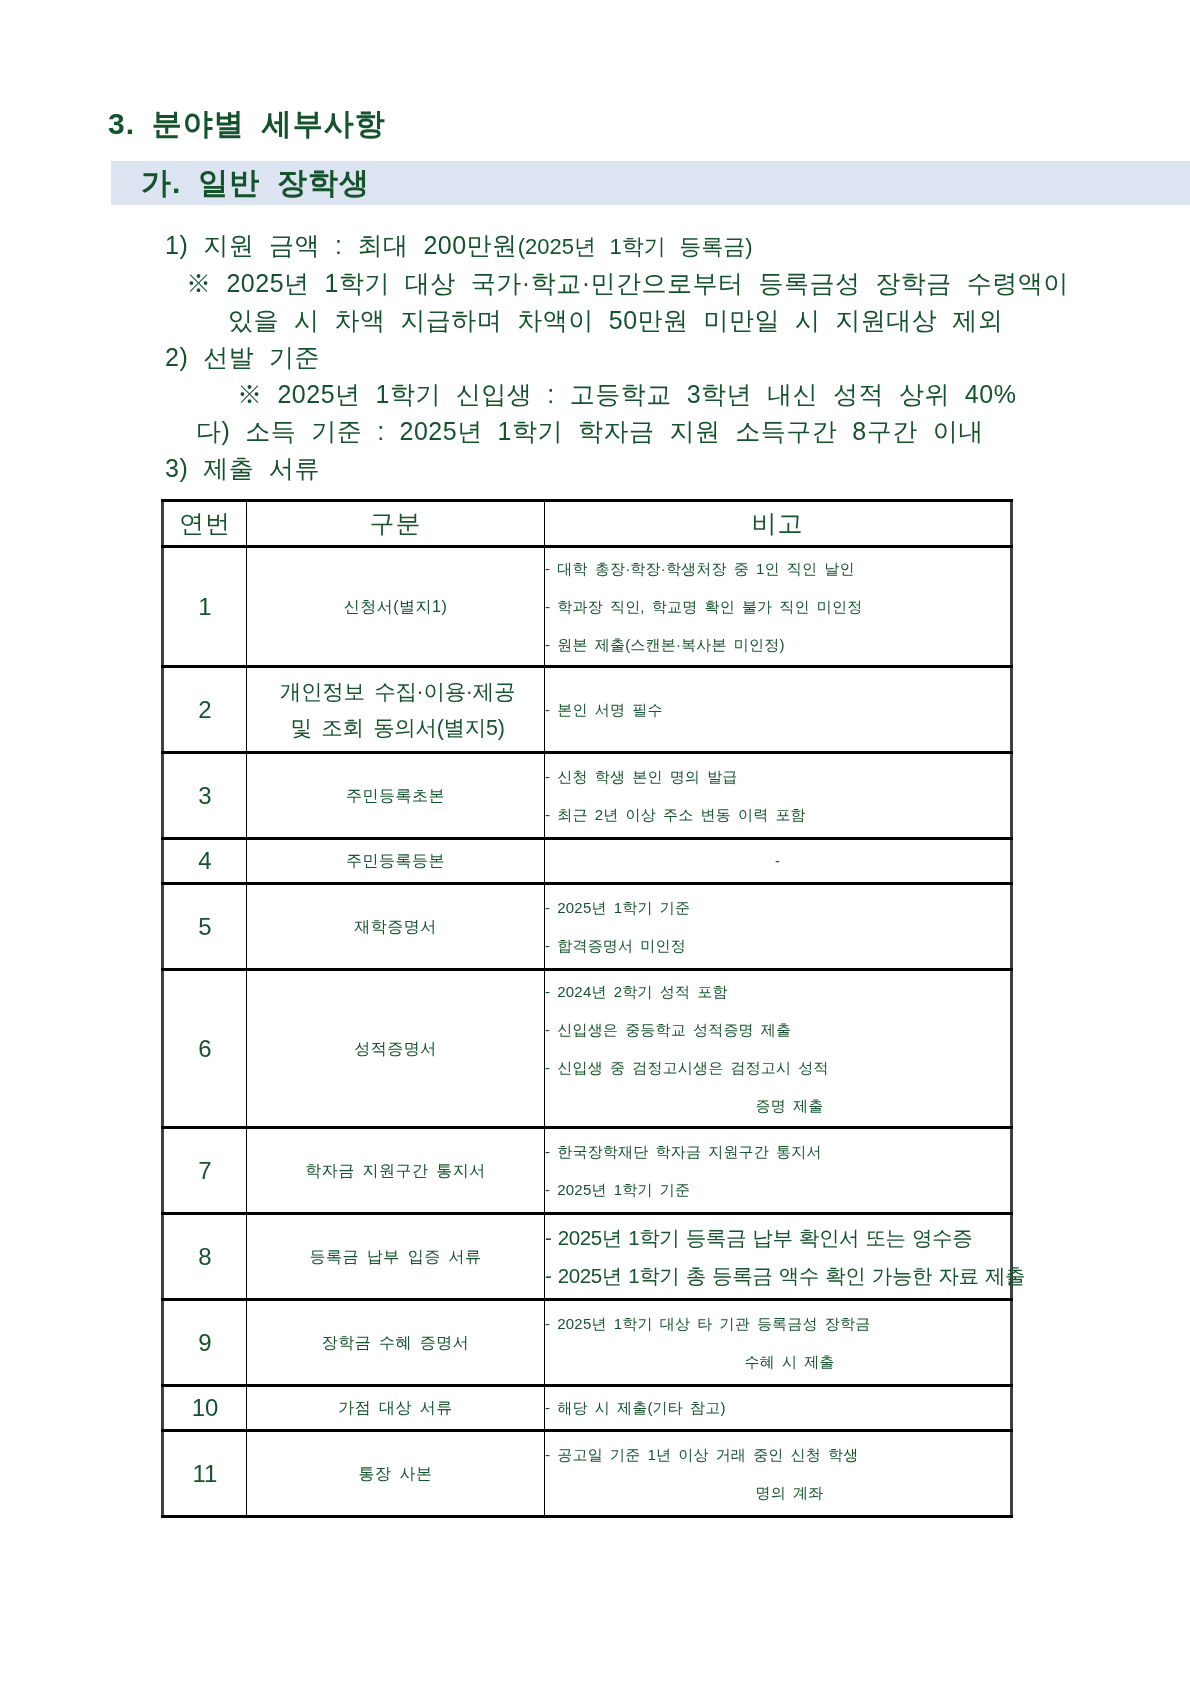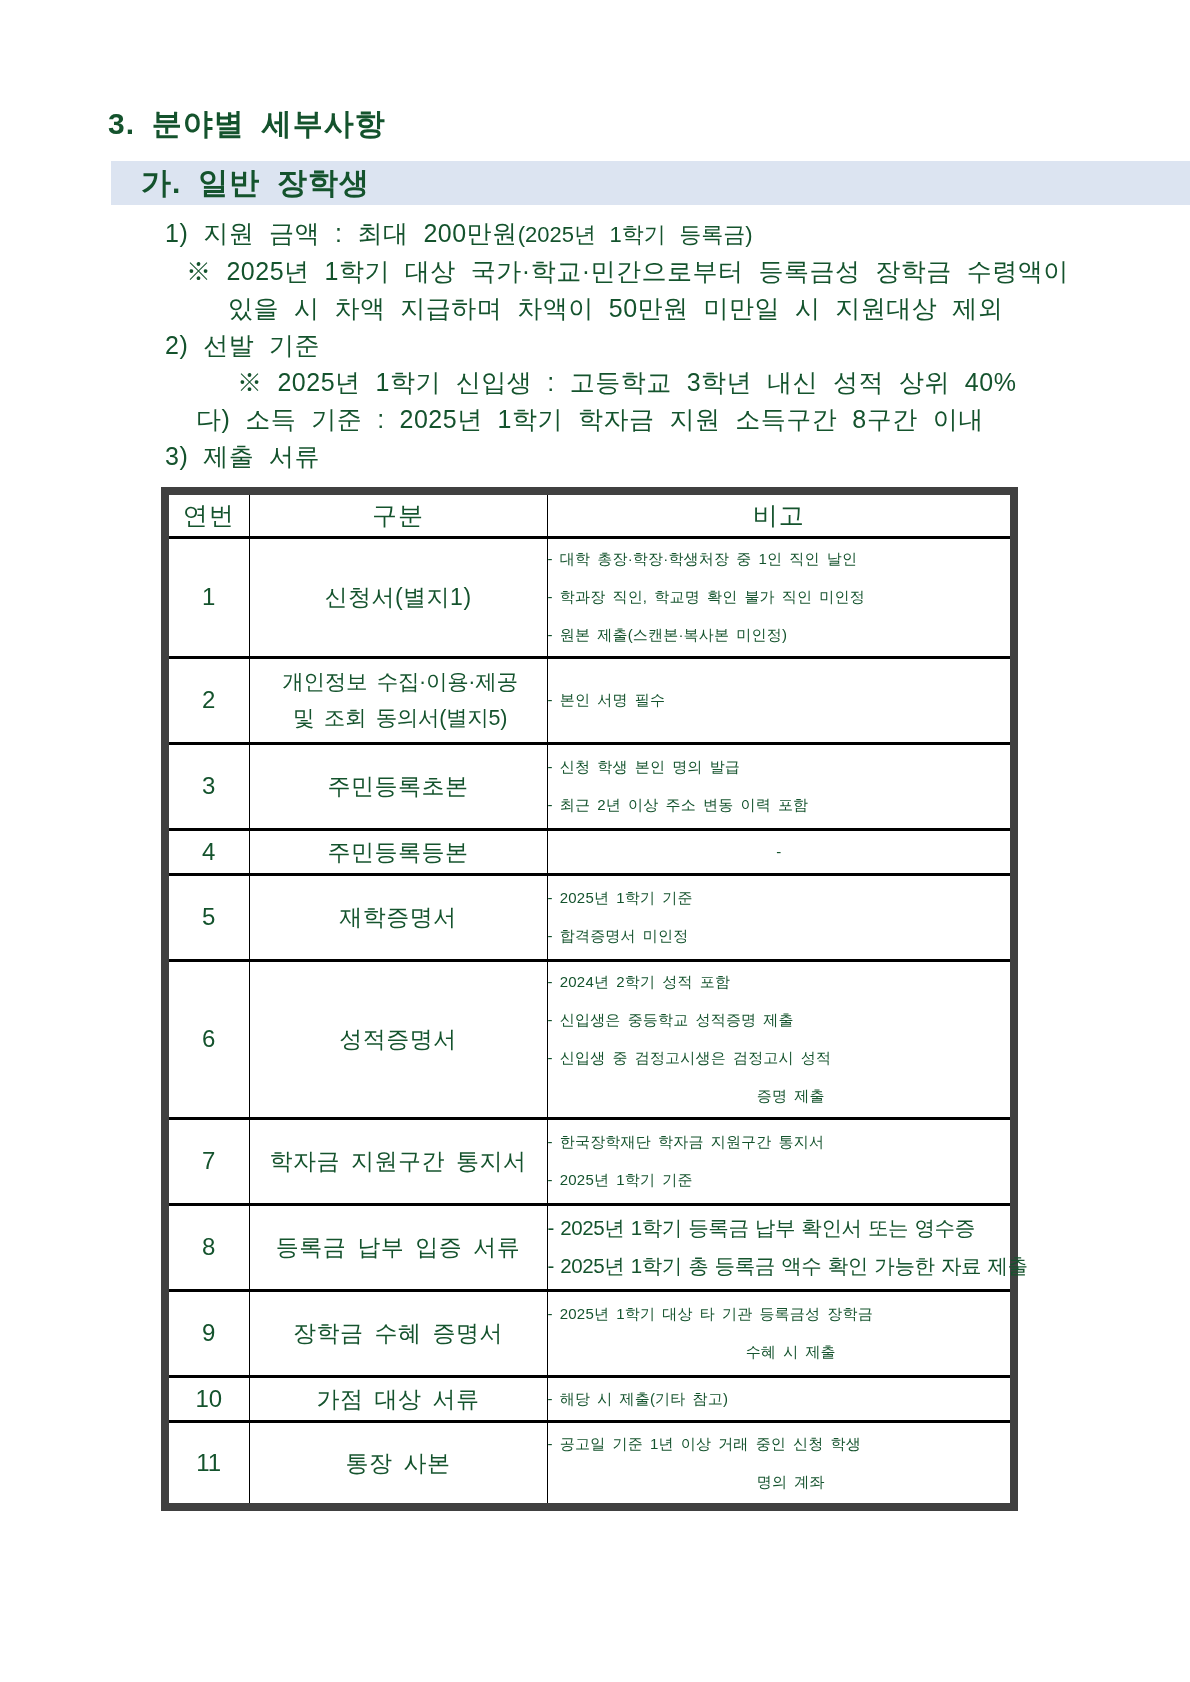--- a/index.html
+++ b/index.html
@@ -17,21 +17,21 @@
     margin:0 0 16px -2px;word-spacing:0.25em;
   }
   .section-bar{
     box-sizing:border-box;
     width:1163px;height:44px;margin-left:1px;
     background:#dce4f1;
     font-size:30px;font-weight:bold;
     line-height:44px;padding-left:30px;
     word-spacing:0.25em;letter-spacing:1px;
   }
-  .body-lines{margin-top:10px;}
+  .body-lines{margin-top:22px;}
   .line{
     font-size:25px;line-height:37px;
     word-spacing:0.3em;letter-spacing:0.5px;
     white-space:nowrap;
   }
   .line .small{font-size:22px;letter-spacing:0;}
   .ind-a{margin-left:55px;}   
   .ind-b{margin-left:76px;}   
   .ind-c{margin-left:118px;}  
   .ind-d{margin-left:86px;}   
@@ -44,30 +44,30 @@
     table-layout:fixed;
   }
   table.docs col.c-no{width:84px;}
   table.docs col.c-cat{width:298px;}
   table.docs col.c-note{width:467px;}
   table.docs th,table.docs td{
     border-left:1px solid #000;border-right:1px solid #000;
     border-top:3px solid #000;border-bottom:3px solid #000;
     padding:0;vertical-align:middle;
   }
-  table.docs{border:8px solid #404040;}
+  table.docs{border:3px solid #404040;}
   th.hcell{font-weight:normal;font-size:25px;text-align:center;letter-spacing:1px;}
   tr.rh-head{height:46px;}
   tr.rh1{height:45px;}
   tr.rh2{height:86px;}
   tr.rh3{height:120px;}
   tr.rh4{height:158px;}
   td.no{text-align:center;font-size:24px;}
   td.cat{
-    text-align:center;font-size:23px;letter-spacing:0.5px;
+    text-align:center;font-size:16px;letter-spacing:0.5px;
     word-spacing:0.18em;white-space:pre-line;line-height:36px;
   }
   td.cat.cat-2l{text-align:center;font-size:21.5px;padding:0 4px 0 8px;letter-spacing:-0.3px;}
   td.notes{padding:6px 6px 6px 12px;}
   .nline{
     font-size:15px;line-height:38px;
     word-spacing:0.18em;letter-spacing:0.2px;white-space:nowrap;
   }
   .nline.cont{padding-left:24px;text-align:center;}
   .nline.center{text-align:center;white-space:normal;}

